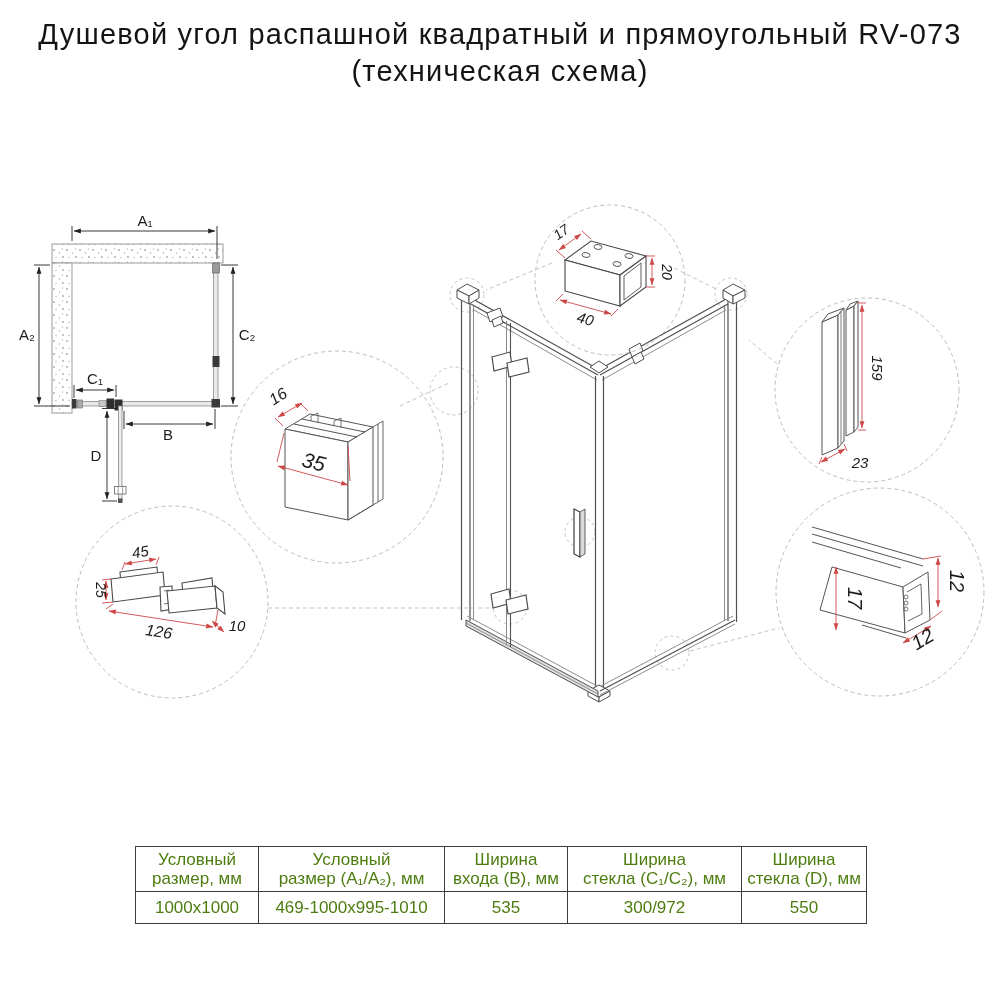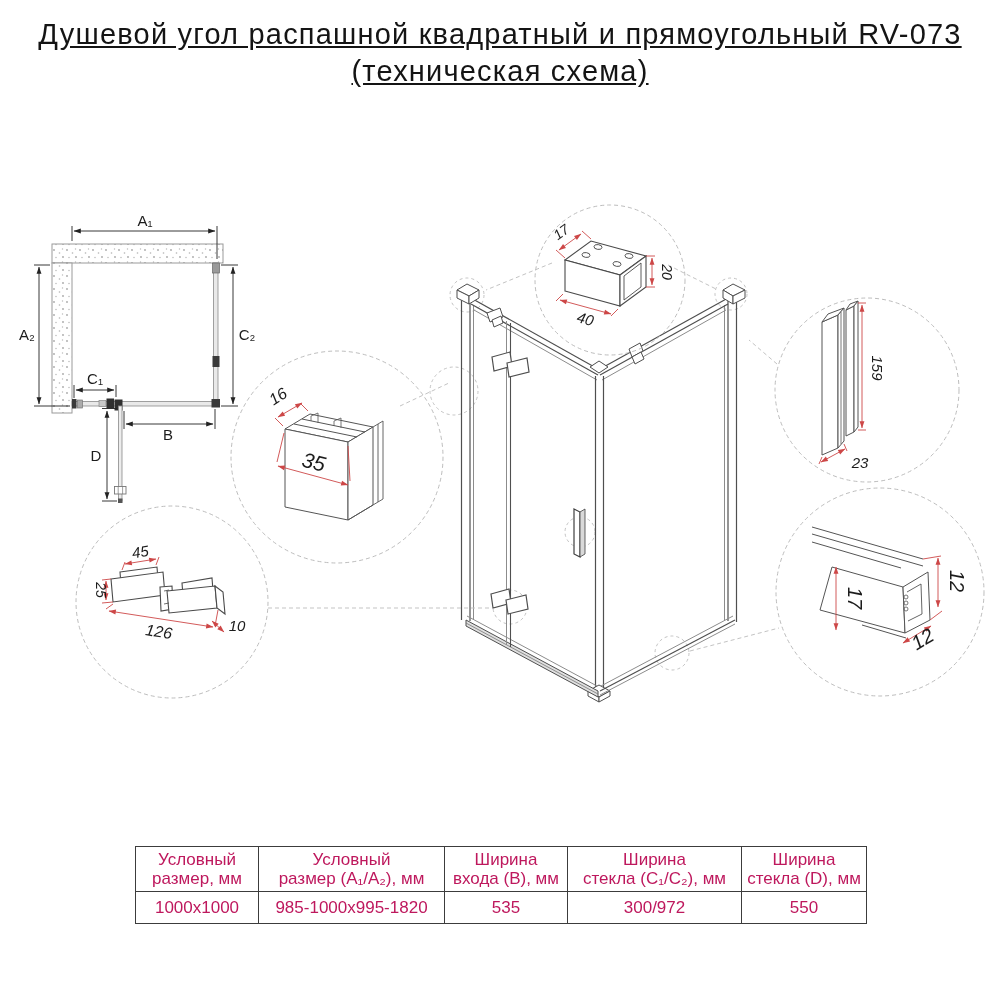--- a/index.html
+++ b/index.html
@@ -1,26 +1,26 @@
 <!DOCTYPE html>
 <html><head>
 <meta charset="utf-8">
 <style>
   html,body{margin:0;padding:0;background:#fff;}
   body{width:1000px;height:1000px;position:relative;overflow:hidden;
        font-family:"Liberation Sans","DejaVu Sans",sans-serif;color:#1a1a1a;}
   .title{position:absolute;top:16px;left:0;width:1000px;text-align:center;
-         font-size:29px;line-height:37px;letter-spacing:1.2px;color:#141414;text-decoration:underline;}
+         font-size:29px;line-height:37px;letter-spacing:1.2px;color:#141414;}
   svg{position:absolute;left:0;top:0;}
   svg text{font-family:"Liberation Sans","DejaVu Sans",sans-serif;fill:#1c1c1c;}
   .plab{font-size:15px;font-style:normal;}
   .dlab{font-style:italic;}
   
   .spec{position:absolute;left:135px;top:846px;width:731px;border-collapse:collapse;
-        table-layout:fixed;font-size:17px;color:#be185d;}
+        table-layout:fixed;font-size:17px;color:#4d7c0f;}
   .spec th,.spec td{border:1.7px solid #3c3c3c;text-align:center;vertical-align:middle;
         padding:0 2px;font-weight:normal;}
   .spec th{height:44px;white-space:pre-line;line-height:19px;}
   .spec td{height:31px;}
 </style>
 </head>
 <body>
 
 <div class="title">
   <div>Душевой угол распашной квадратный и прямоугольный RV-073</div>
@@ -355,19 +355,19 @@
 входа (B), мм</th>
       <th>Ширина
 стекла (C₁/C₂), мм</th>
       <th>Ширина
 стекла (D), мм</th>
     </tr>
   </thead>
   <tbody>
     <tr>
       <td>1000x1000</td>
-      <td>985-1000x995-1820</td>
+      <td>469-1000x995-1010</td>
       <td>535</td>
       <td>300/972</td>
       <td>550</td>
     </tr>
   </tbody>
 </table>
 
 </body></html>

